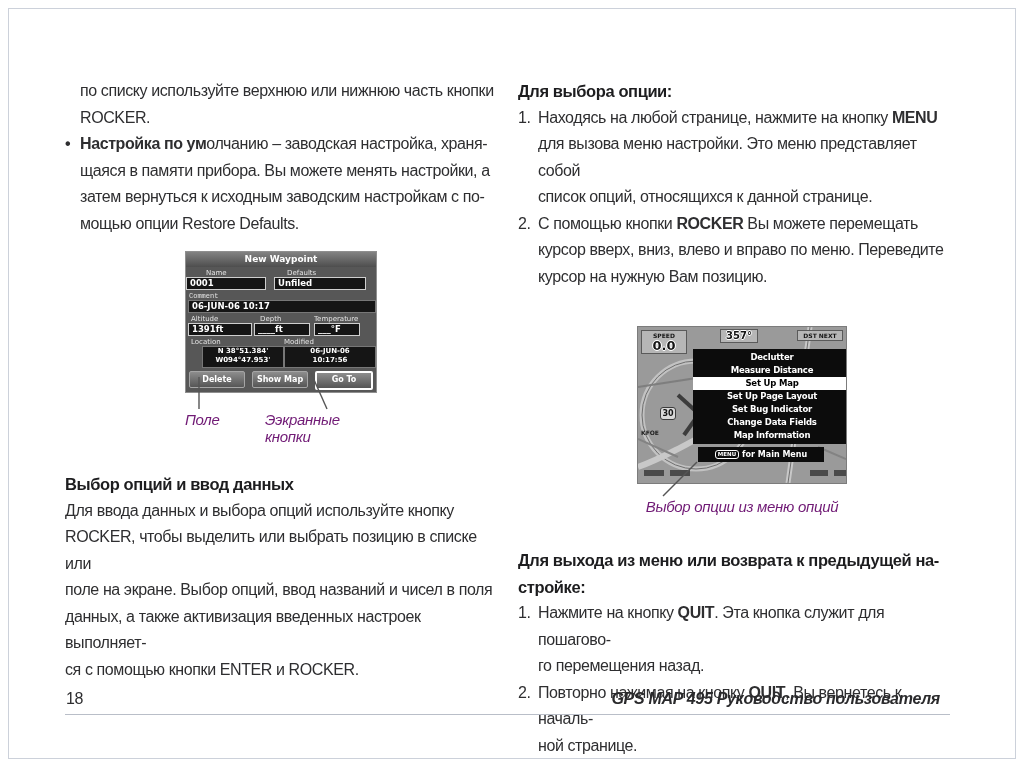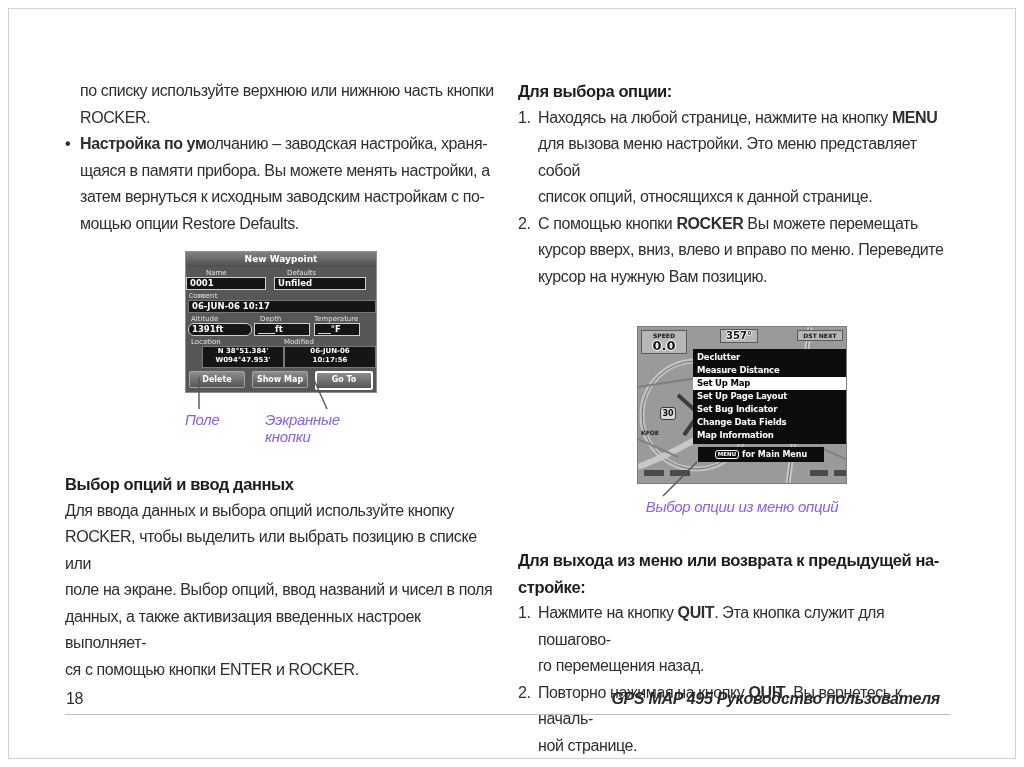--- a/index.html
+++ b/index.html
@@ -12,21 +12,21 @@
   .col-left{left:65px;width:438px;}
   .col-right{left:518px;width:436px;}
   .body-text{font-size:16px;line-height:26.5px;letter-spacing:-0.4px;white-space:pre-line;margin:0;}
   .h-bold{font-weight:bold;color:#1d1d1f;font-size:16.5px;line-height:26.5px;letter-spacing:-0.4px;white-space:pre-line;margin:0;}
   .intro{margin:8px 0 0 15px;}
   .bullet-row{display:flex;margin-top:0;}
   .bullet-mark{width:15px;font-size:16px;line-height:26.5px;font-weight:bold;}
   .step{display:flex;}
   .step-num{width:20px;font-size:16px;line-height:26.5px;letter-spacing:-0.4px;}
   .step-text{flex:1;}
-  .caption{font-style:italic;font-size:15px;color:#8b5cf6;letter-spacing:-0.3px;line-height:17px;white-space:pre-line;}
+  .caption{font-style:italic;font-size:15px;color:#701a75;letter-spacing:-0.3px;line-height:17px;white-space:pre-line;}
   
   .fig1-wrap{position:relative;margin:14px 0 0 120px;width:190px;height:200px;}
   .wp{position:absolute;left:0;top:0;width:190px;height:140px;background:#575757;border:1px solid #8f8f8f;
       font-family:"DejaVu Sans", sans-serif;color:#fff;}
   .wp-title{position:absolute;left:0;top:0;right:0;height:15px;background:linear-gradient(#828282,#4e4e4e);
       font-size:9px;font-weight:bold;text-align:center;line-height:15px;}
   .wp-label{position:absolute;font-size:7px;color:#e3e3e3;}
   .wp-field{position:absolute;background:#151515;border:1px solid #cfcfcf;font-size:8.5px;font-weight:bold;
       line-height:11px;padding:0 3px;white-space:pre-line;}
   .wp-flag{position:absolute;left:4px;top:25px;width:10px;height:11px;background:#d9d9d9;border:1px solid #333;}
@@ -42,21 +42,21 @@
   .fig2-wrap{position:relative;margin:36px 0 0 119px;width:208px;height:205px;padding-left:35px;}
   .map{position:absolute;left:0;top:0;width:208px;height:156px;background:#9a9a9a;border:1px solid #7c7c7c;overflow:hidden;
       font-family:"DejaVu Sans", sans-serif;}
   .map-box{position:absolute;background:rgba(185,185,185,0.92);border:1px solid #5a5a5a;color:#141414;
       font-weight:bold;text-align:center;}
   .map-speed-label{font-size:6px;line-height:7px;}
   .map-speed-val{font-size:13px;line-height:13px;text-shadow:-1px 0 #fff,1px 0 #fff,0 -1px #fff,0 1px #fff;}
   .map-shield{position:absolute;background:#d8d8d8;border:1px solid #3c3c3c;border-radius:3px;color:#141414;
       font-size:8px;font-weight:bold;text-align:center;line-height:11px;width:14px;height:11px;}
   .map-kfoe{position:absolute;font-size:6px;color:#1c1c1c;font-weight:bold;}
-  .menu{position:absolute;left:55px;top:22px;width:158px;background:#0c0c0c;padding:2px 0;}
+  .menu{position:absolute;left:55px;top:22px;width:158px;background:#0c0c0c;padding:2px 0;text-align:center;}
   .menu-item{font-size:8.5px;font-weight:bold;color:#fff;line-height:13px;padding:0 4px;letter-spacing:-0.2px;}
   .menu-item.sel{background:#fff;color:#000;}
   .menu-footer{position:absolute;left:60px;top:120px;width:126px;height:15px;background:#0c0c0c;color:#fff;
       font-size:8px;font-weight:bold;text-align:center;line-height:15px;}
   .menu-badge{display:inline-block;border:1px solid #fff;border-radius:3px;font-size:5.5px;line-height:7px;
       padding:0 2px;vertical-align:1px;margin-right:3px;}
   .cap-map{position:absolute;left:2px;top:172px;width:206px;text-align:center;}
   
   .footer-num{position:absolute;left:66px;top:690px;font-size:16px;letter-spacing:-0.3px;}
   .footer-title{position:absolute;right:84px;top:690px;font-size:16px;font-style:italic;font-weight:bold;
@@ -87,21 +87,21 @@
       <div class="wp-label" style="left:20px;top:17px;">Name</div>
       <div class="wp-label" style="left:101px;top:17px;">Defaults</div>
       <div class="wp-flag"></div>
       <div class="wp-field" style="left:0;top:25px;width:72px;height:11px;">0001</div>
       <div class="wp-field" style="left:88px;top:25px;width:84px;height:11px;">Unfiled</div>
       <div class="wp-label" style="left:3px;top:40px;font-family:Liberation Mono, monospace;">Comment</div>
       <div class="wp-field" style="left:2px;top:48px;width:180px;height:11px;border-color:#777;">06-JUN-06 10:17</div>
       <div class="wp-label" style="left:5px;top:63px;">Altitude</div>
       <div class="wp-label" style="left:74px;top:63px;">Depth</div>
       <div class="wp-label" style="left:128px;top:63px;">Temperature</div>
-      <div class="wp-field" style="left:2px;top:71px;width:56px;height:11px;border-radius:6px;">1391ft</div>
+      <div class="wp-field" style="left:2px;top:71px;width:56px;height:11px;">1391ft</div>
       <div class="wp-field" style="left:68px;top:71px;width:48px;height:11px;">____ft</div>
       <div class="wp-field" style="left:128px;top:71px;width:38px;height:11px;">___°F</div>
       <div class="wp-label" style="left:5px;top:86px;">Location</div>
       <div class="wp-label" style="left:98px;top:86px;">Modified</div>
       <div class="wp-field" style="left:16px;top:94px;width:74px;height:20px;font-size:7px;line-height:9px;text-align:center;border-color:#777;">N 38°51.384'
 W094°47.953'</div>
       <div class="wp-field" style="left:98px;top:94px;width:84px;height:20px;font-size:7px;line-height:9px;text-align:center;border-color:#777;">06-JUN-06
 10:17:56</div>
       <div class="wp-btn" style="left:3px;">Delete</div>
       <div class="wp-btn" style="left:66px;">Show Map</div>

